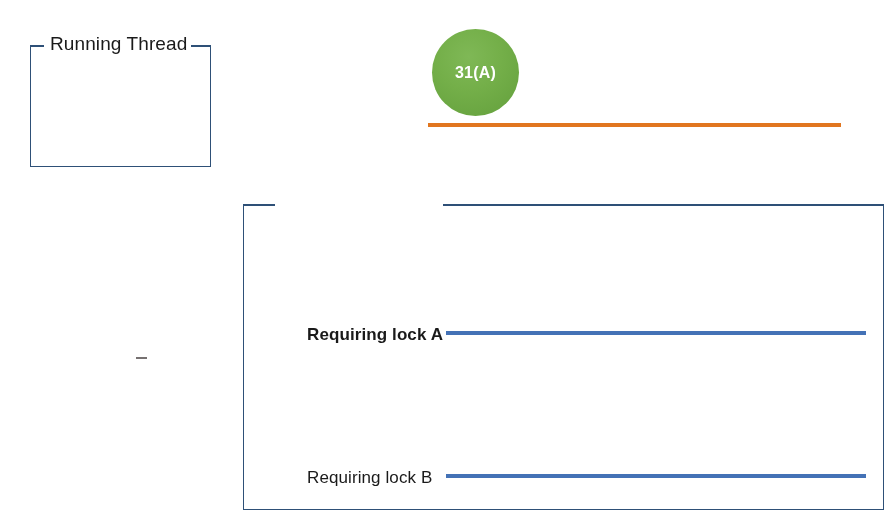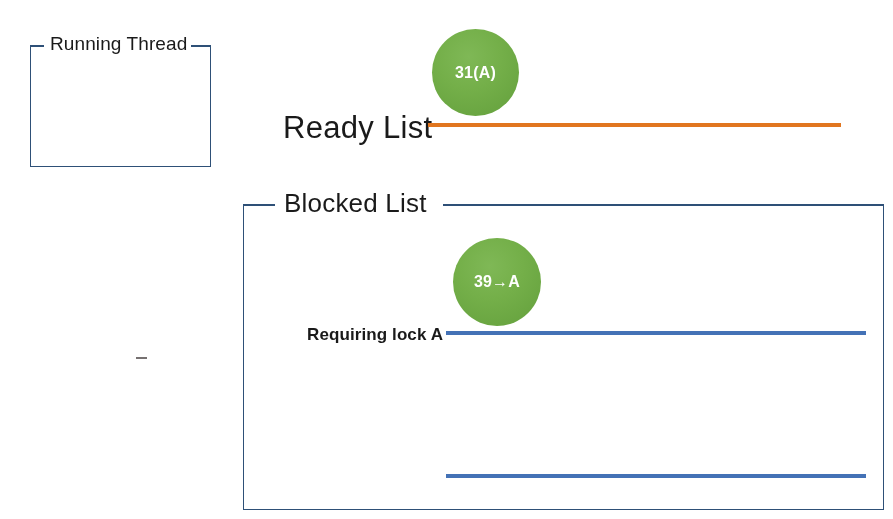--- a/index.html
+++ b/index.html
@@ -112,38 +112,34 @@
 
   <div style="position:absolute; left:191px; top:45px; width:20px; height:1.6px; background:#2E5077;"></div>
 
   <div class="group-title small-title" style="left:46px; top:34px; padding:0 4px; font-size:19px;">Running Thread</div>
 
 
   <div class="node node-green" style="left:432px; top:29px; width:87px; height:87px; font-size:16px;">
     <span class="node-label">31(A)</span>
   </div>
 
-  <div class="plain-label big-title" style="left:283px; top:112px;">Ready List</div>
 
   <div class="hline hline-orange" style="left:428px; top:123px; width:413px;"></div>
 
   <div class="group-box" style="left:243px; top:204px; width:641px; height:306px; border-top:none;"></div>
 
   <div style="position:absolute; left:243px; top:204px; width:32px; height:1.6px; background:#2E5077;"></div>
 
   <div style="position:absolute; left:443px; top:204px; width:441px; height:1.6px; background:#2E5077;"></div>
 
-  <div class="group-title mid-title" style="left:280px; top:190px; padding:0 4px;">Blocked List</div>
 
-  <div class="node node-green" style="left:453px; top:238px; width:88px; height:88px; font-size:16px;">
-    <span class="node-label">39→A</span>
-  </div>
 
   <div class="plain-label row-label" style="left:307px; top:326px;font-weight:bold;">Requiring lock A</div>
 
   <div class="hline hline-blue" style="left:446px; top:331px; width:420px;"></div>
 
+  <div class="plain-label row-label" style="left:307px; top:469px;">Requiring lock B</div>
 
   <div class="hline hline-blue" style="left:446px; top:474px; width:420px;"></div>
 
   <div class="dash-mark" style="left:136px; top:357px; width:11px;"></div>
 
 </div>
 
 </body></html>

